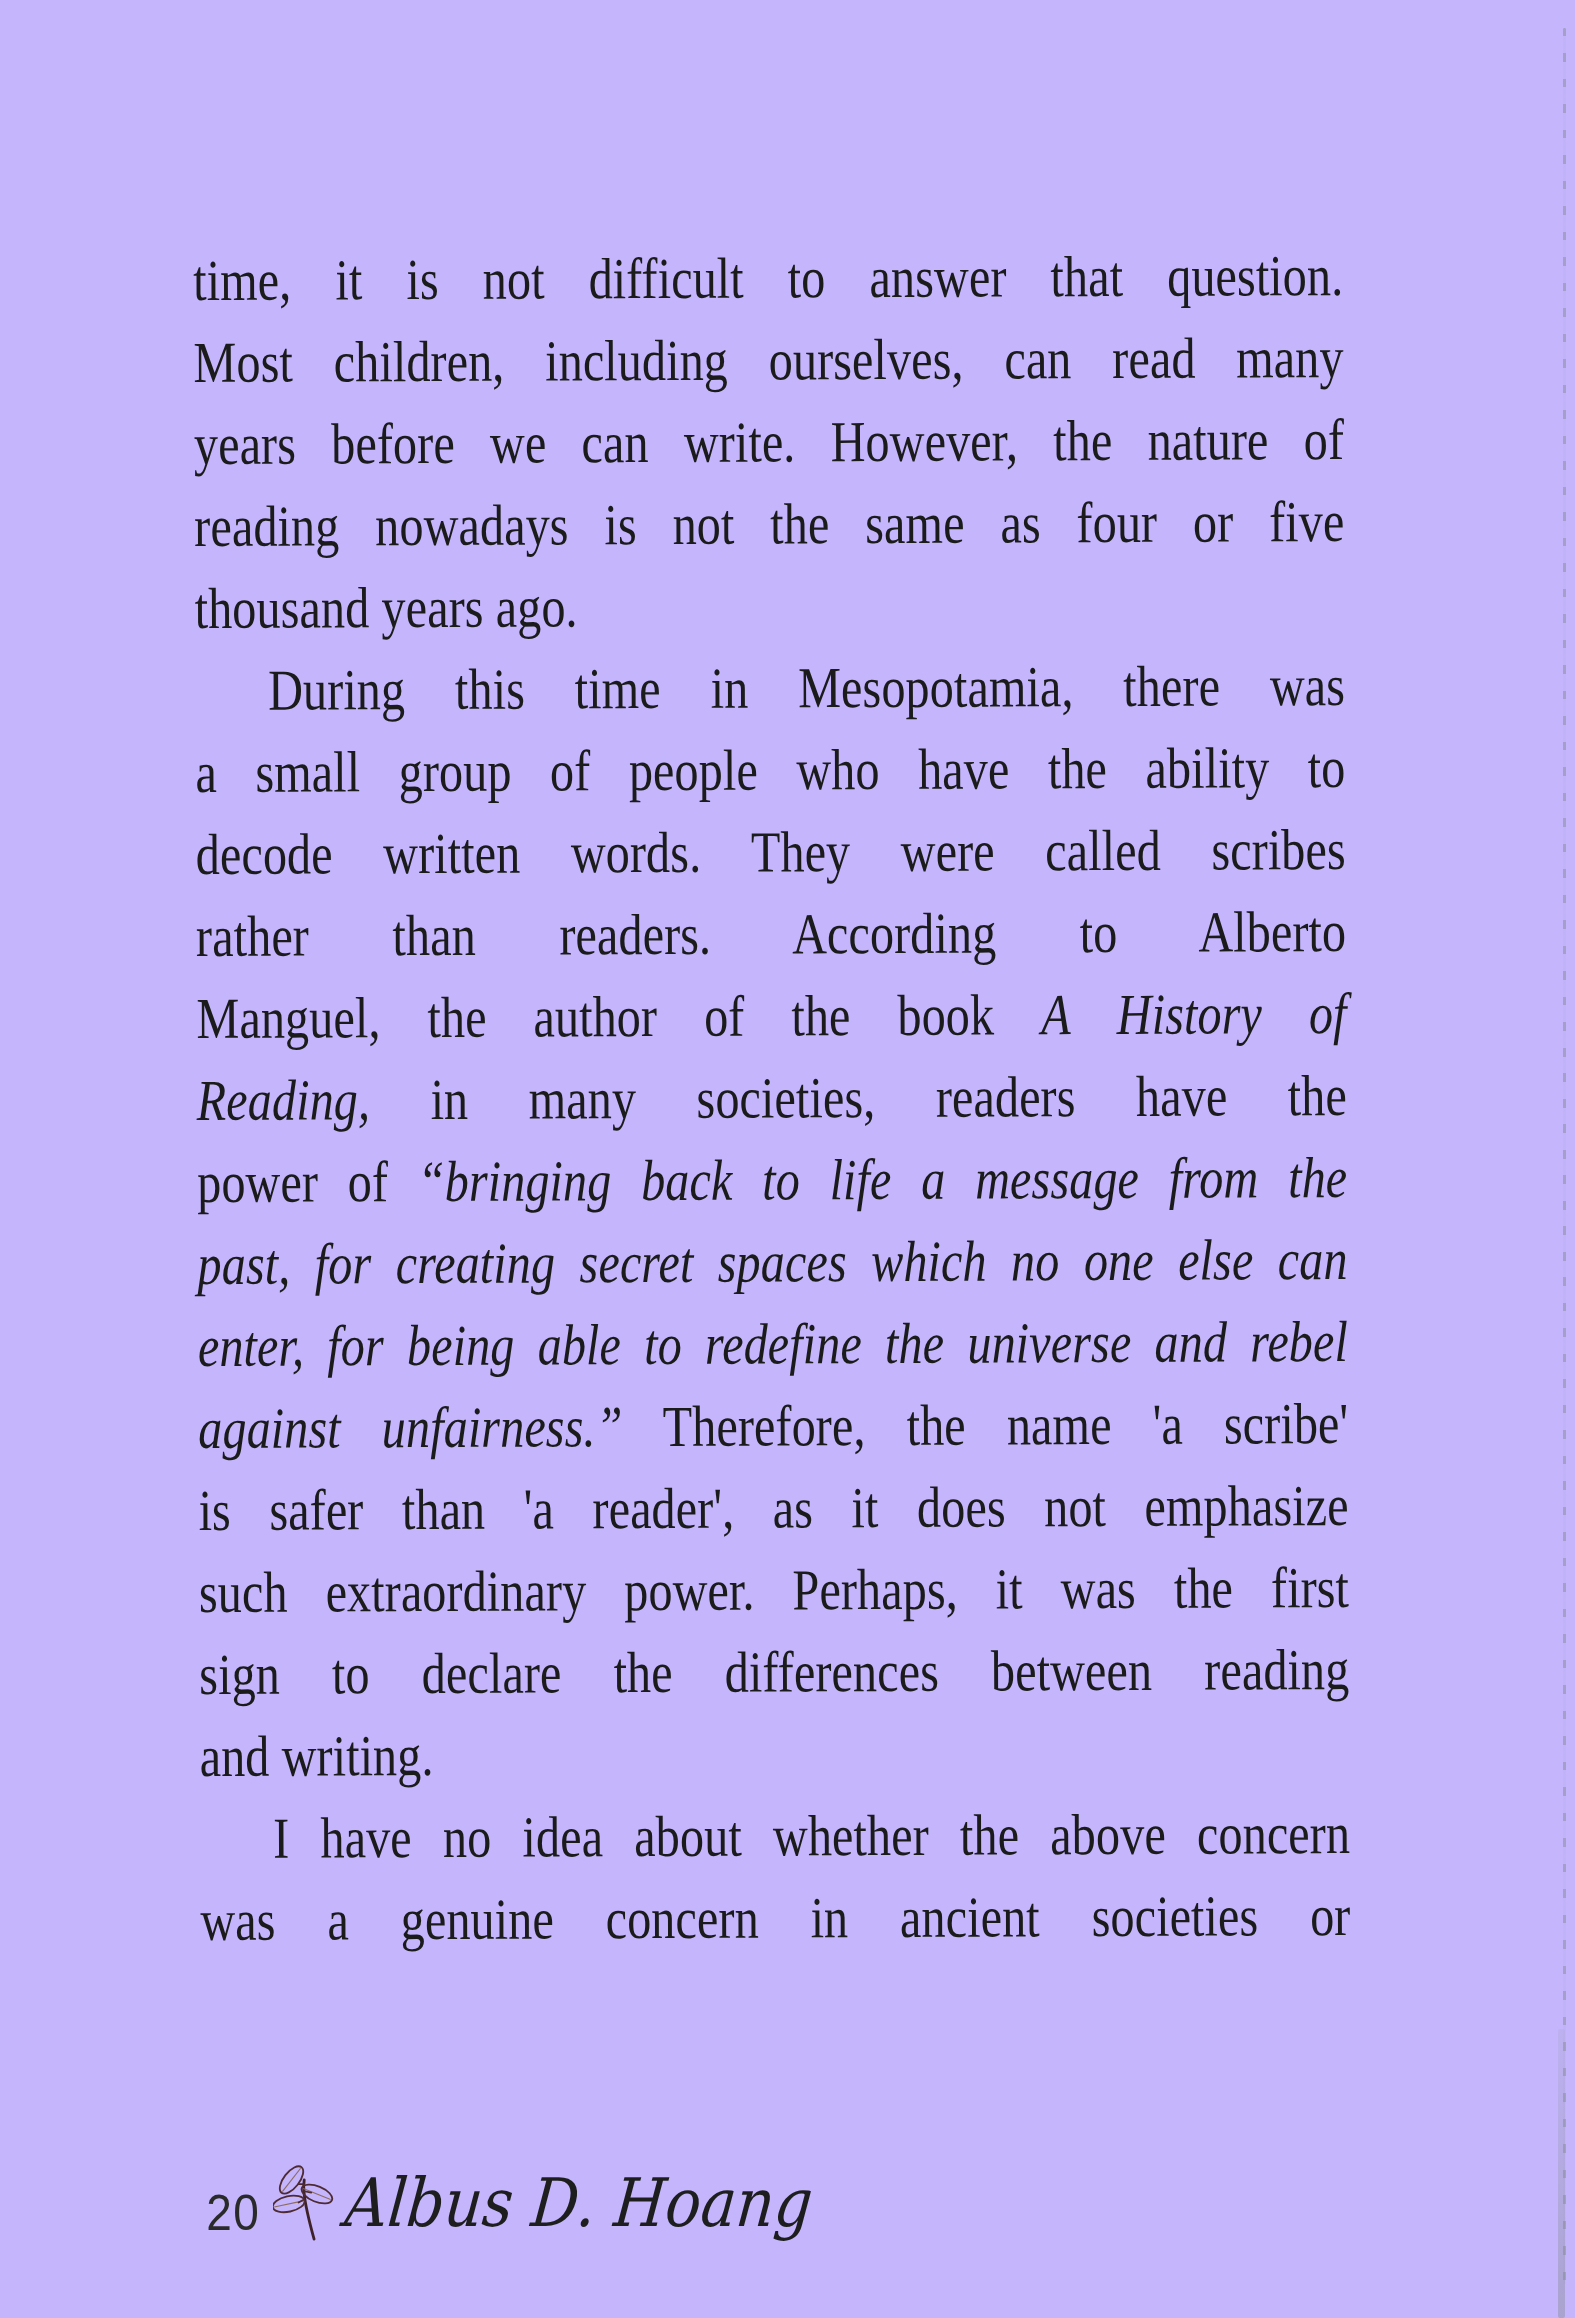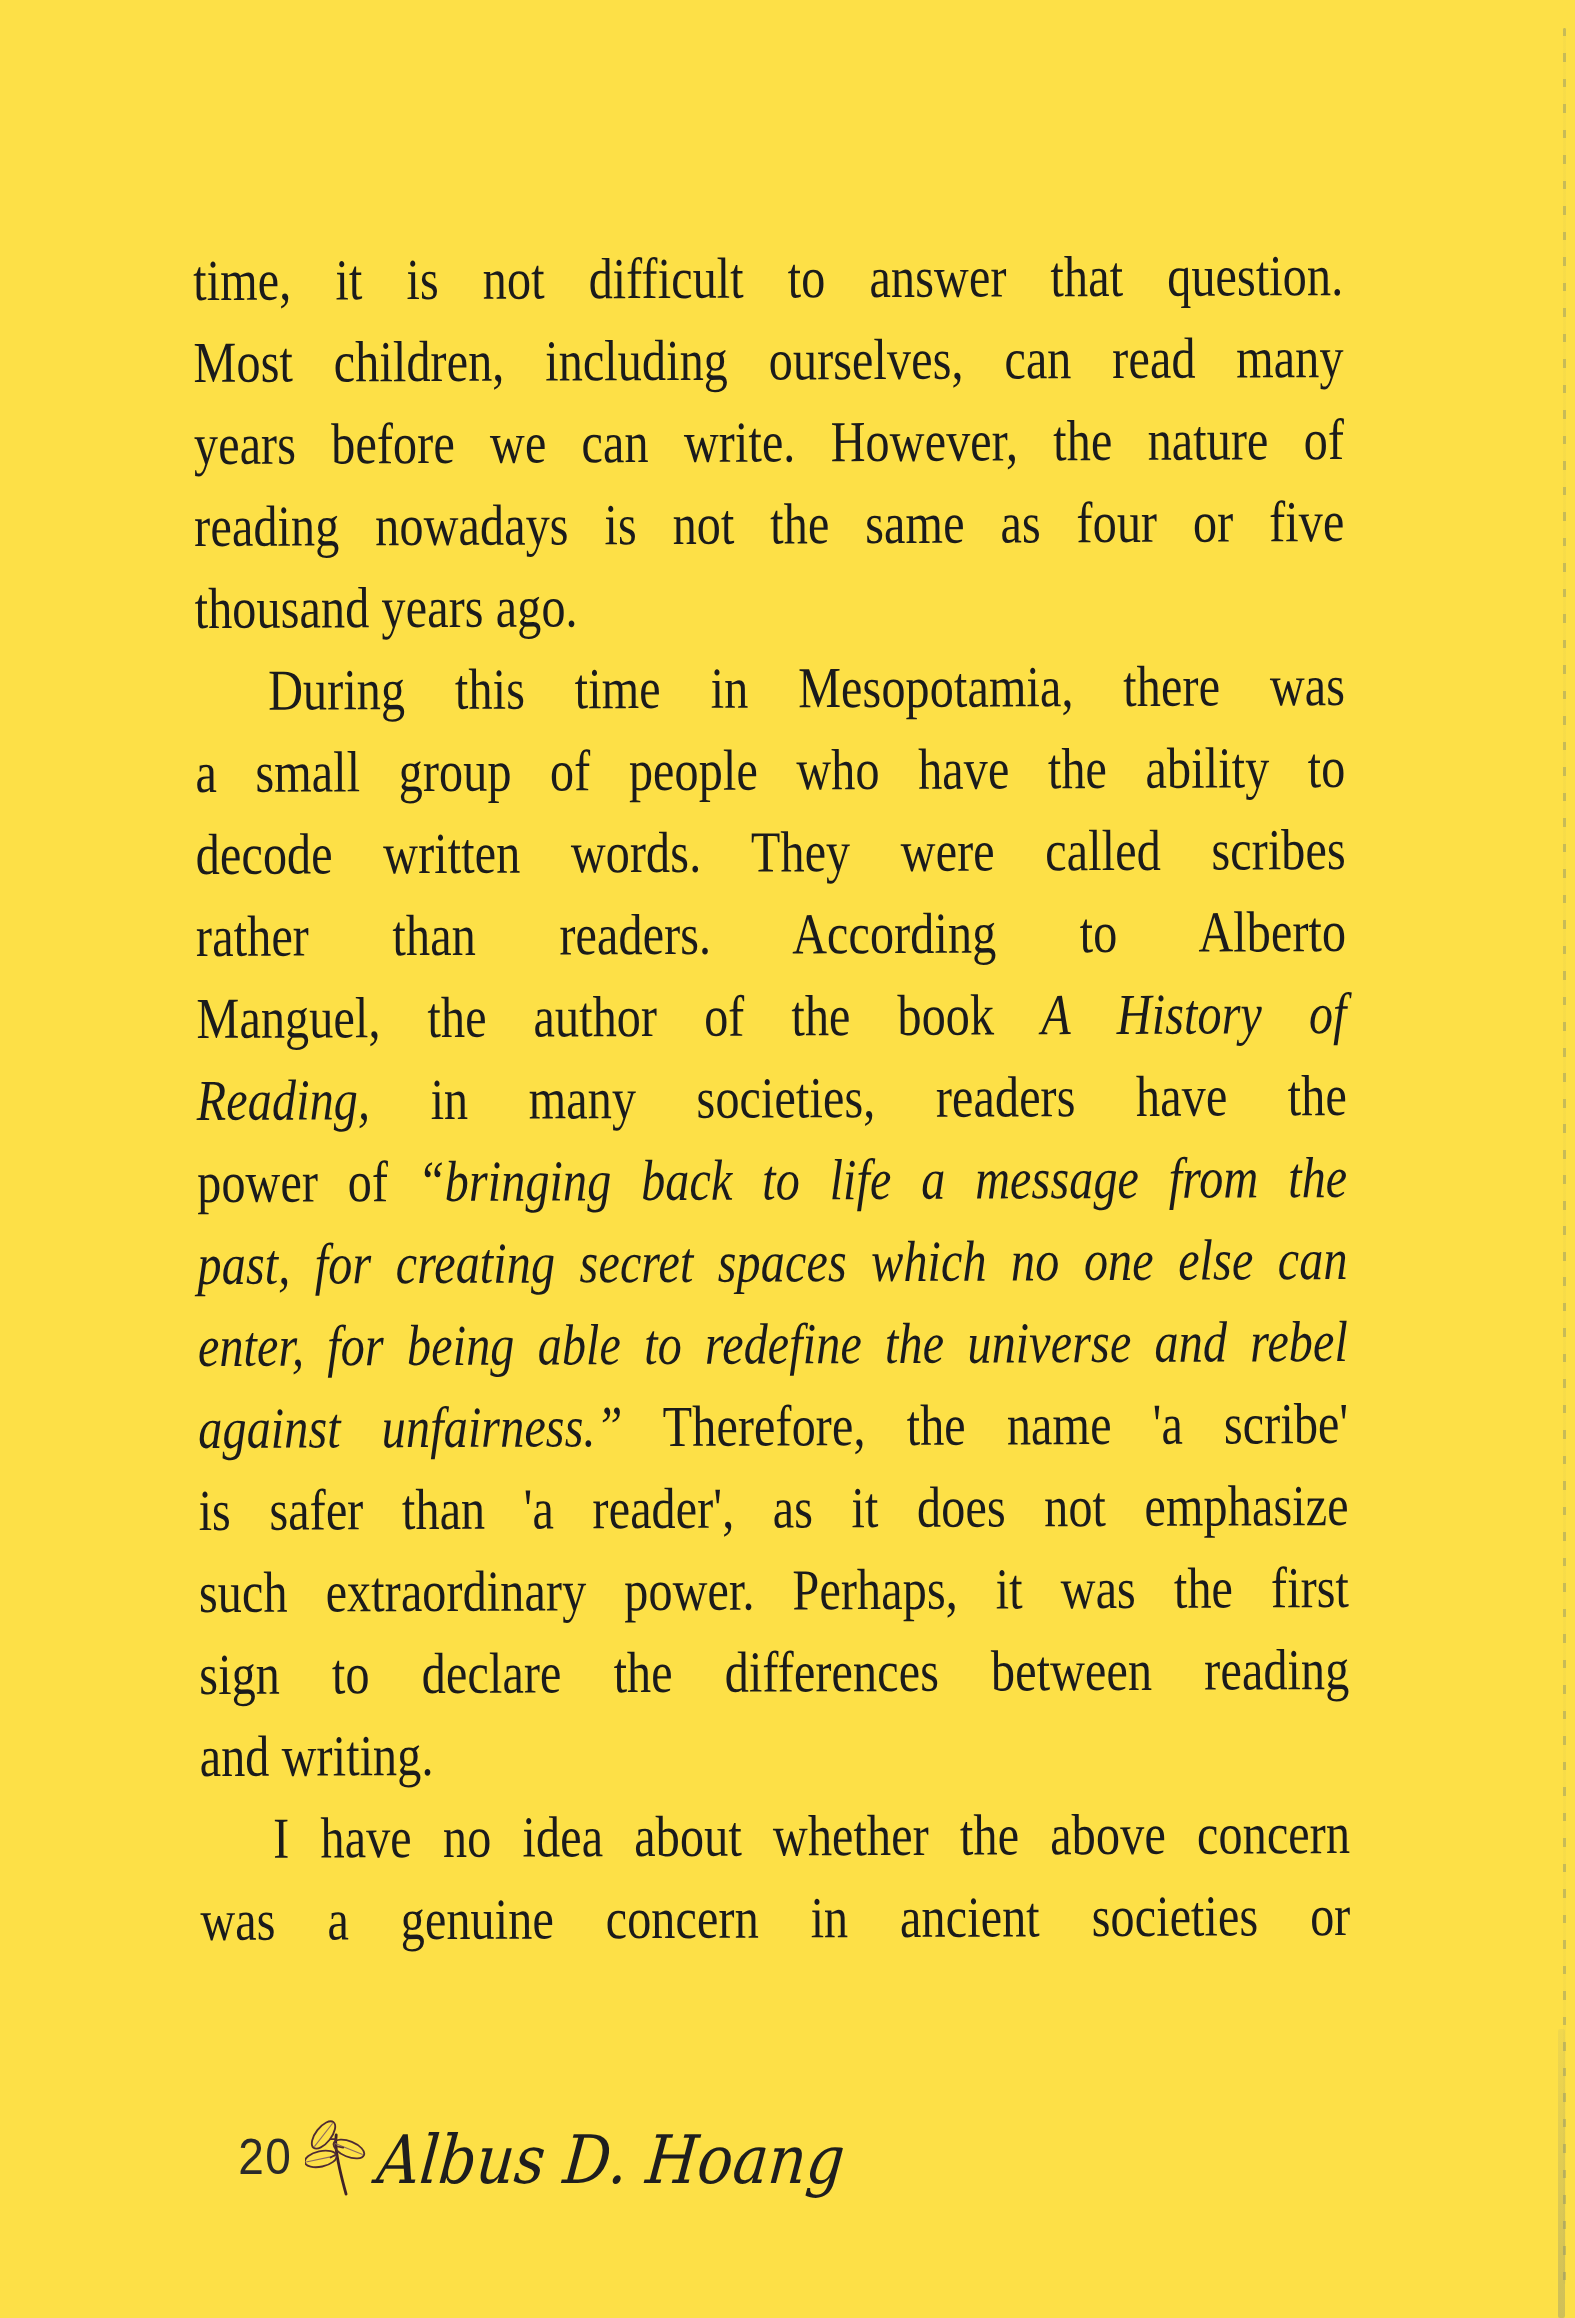--- a/index.html
+++ b/index.html
@@ -4,21 +4,21 @@
 <style>
   html, body {
     margin: 0;
     padding: 0;
     background: #e9e9e9;
   }
   .page {
     position: relative;
     width: 1575px;
     height: 2319px;
-    background: #fde047;
+    background: #c4b5fd;
     overflow: hidden;
     font-family: "Liberation Serif", "DejaVu Serif", serif;
     color: #1b1b1b;
   }
   .body-text {
     position: absolute;
     left: 193px;
     top: 240px;
     width: 1384px;
     transform: rotate(-0.25deg) scaleX(0.831);
@@ -40,23 +40,22 @@
   }
   .it {
     font-style: italic;
   }
   .footer {
     position: absolute;
     left: 204px;
     top: 2128px;
     height: 114px;
     display: flex;
-    align-items: flex-start;
+    align-items: flex-end;
     gap: 11px;
-    margin-left: 32px;
   }
   .page-number {
     font-family: "Liberation Sans", "DejaVu Sans", sans-serif;
     font-size: 50px;
     color: #2a2a2a;
     letter-spacing: 1.4px;
     transform: scaleX(0.92);
   }
   .leaf-wrap {
     width: 61px;

